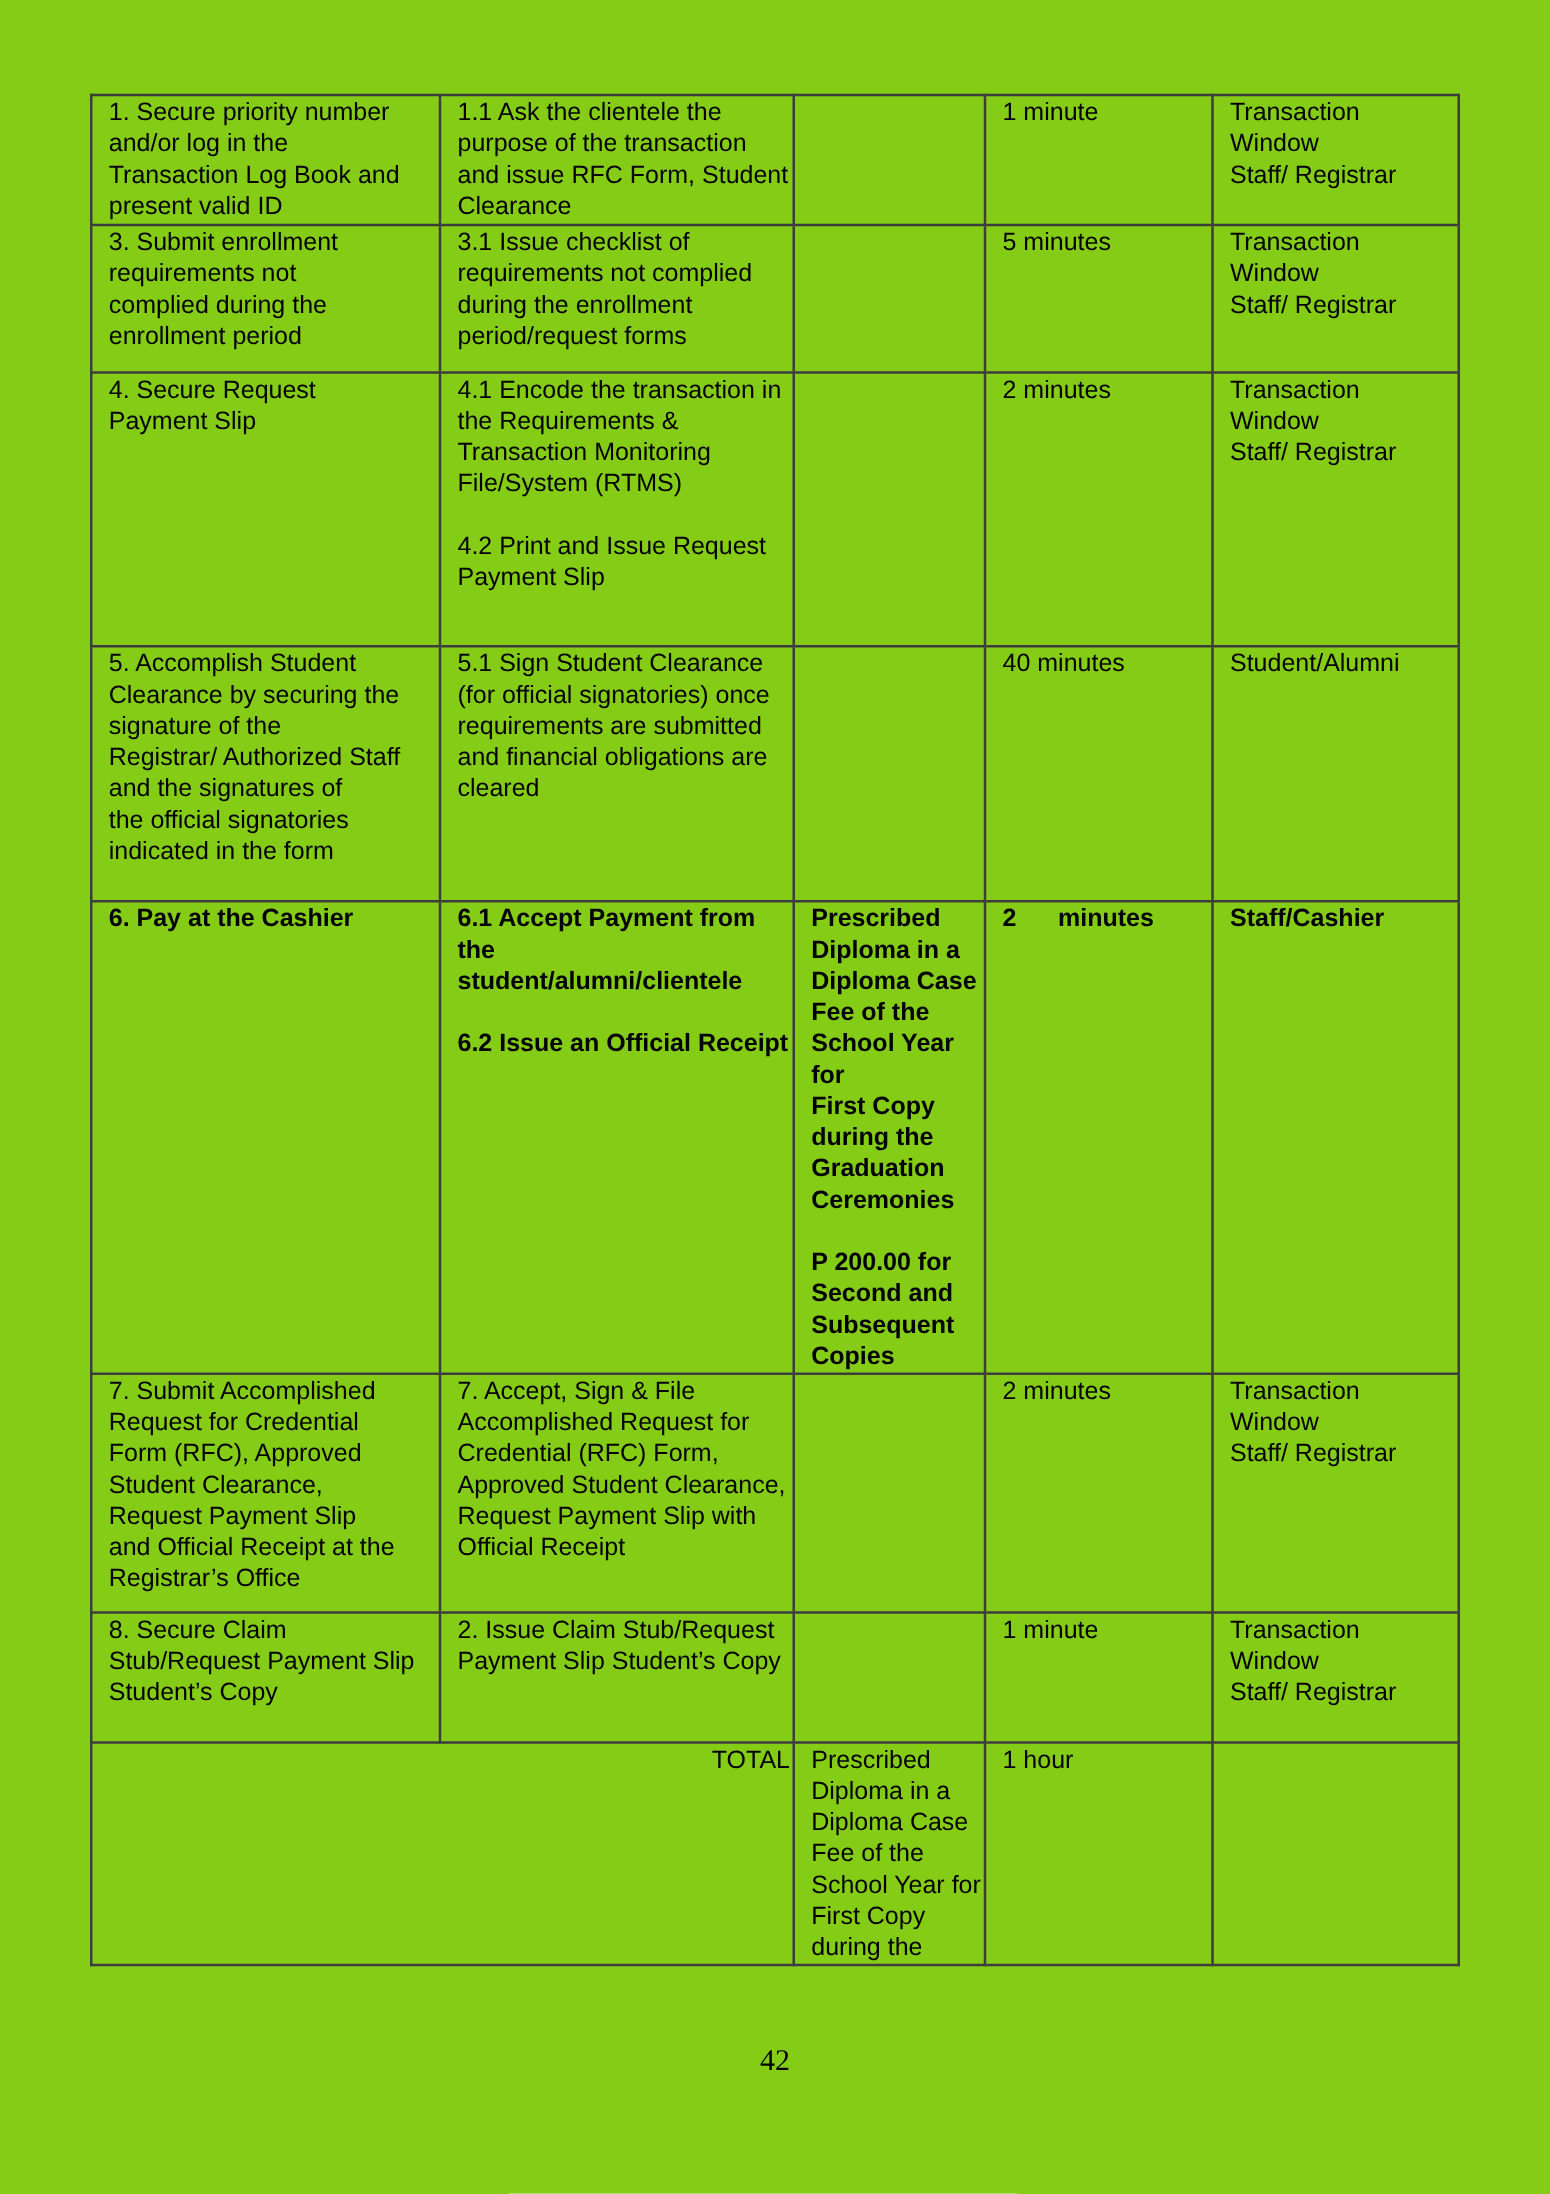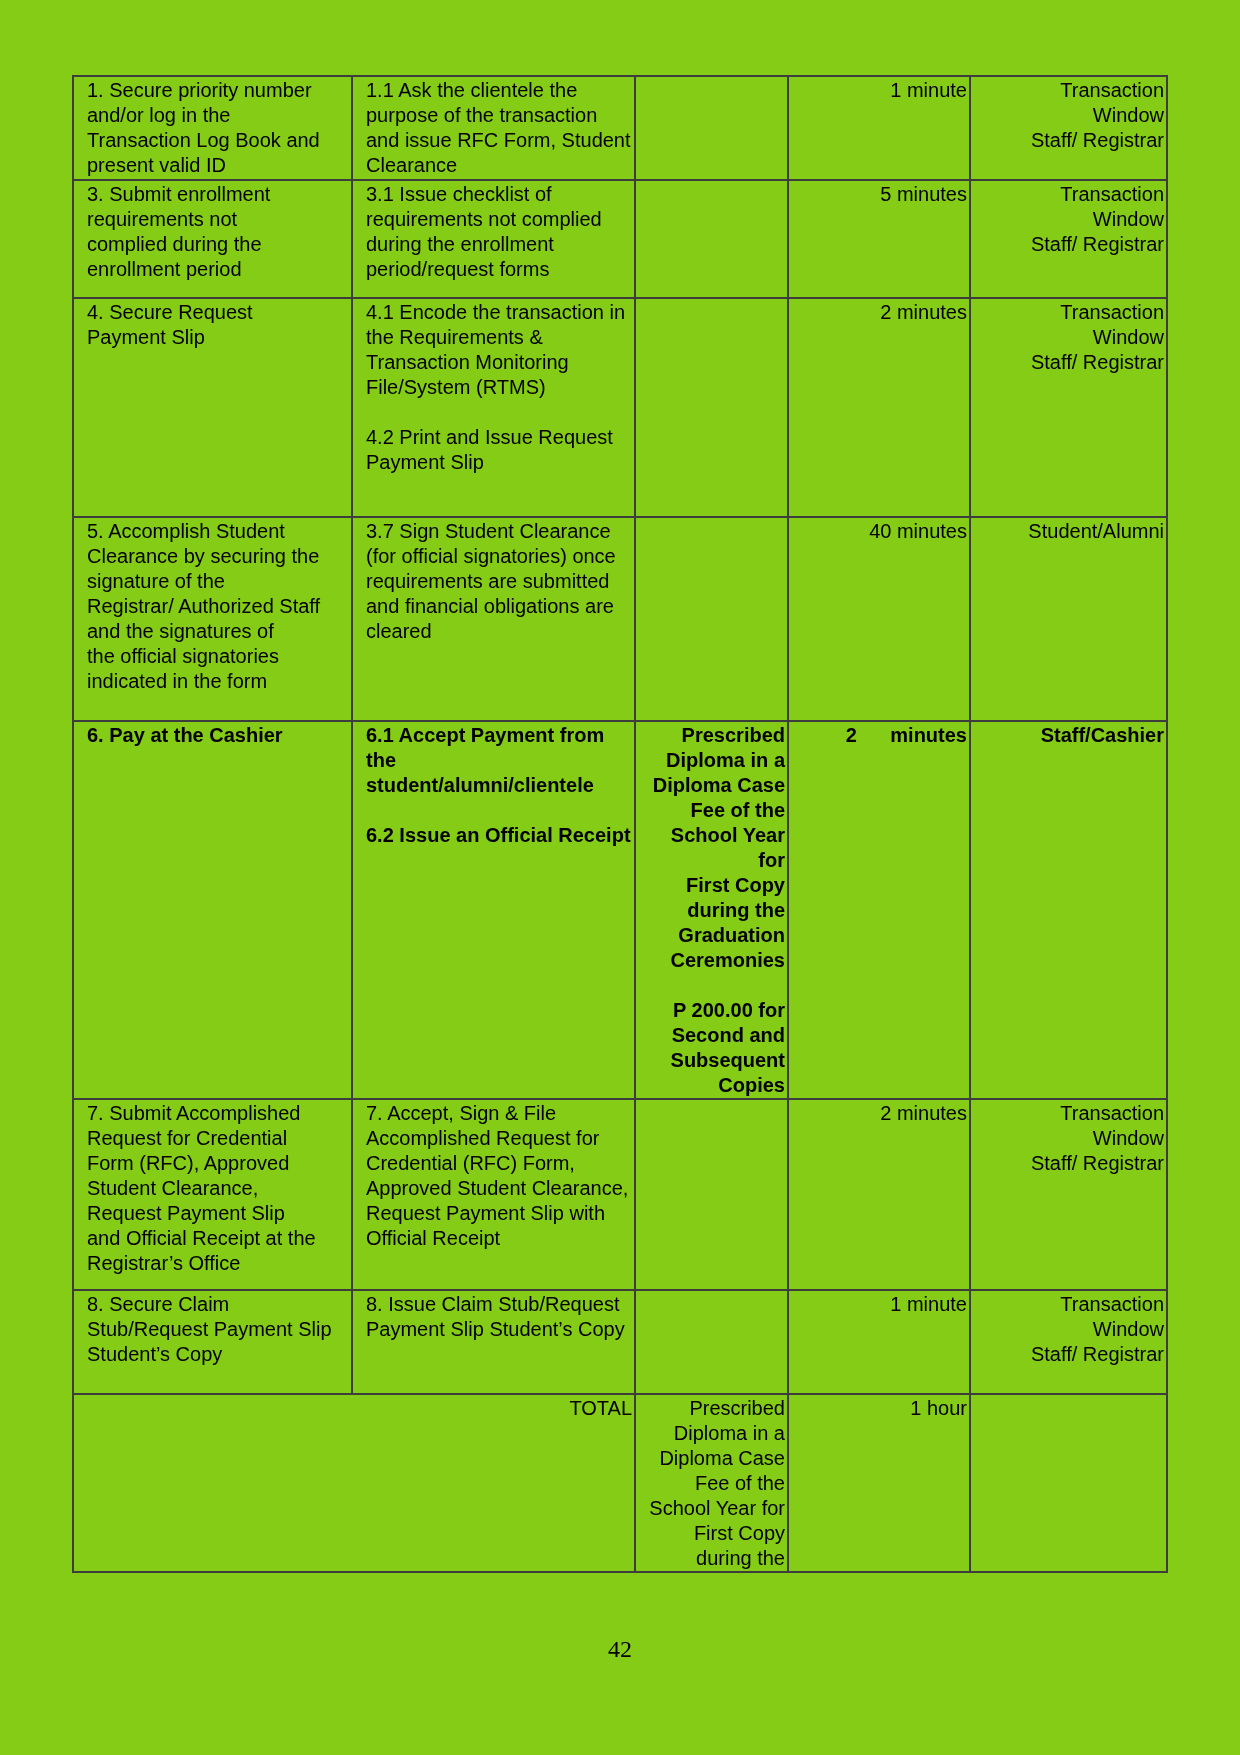--- a/index.html
+++ b/index.html
@@ -13,21 +13,21 @@
   }
   table.charter td{
     border:2px solid #3d3d3d;
     vertical-align:top;
     font-size:20px;line-height:25px;color:#000;
     white-space:pre-wrap;word-wrap:break-word;
     padding:1px 2px 0 13px;
     overflow:hidden;
   }
   td.c2{padding:1px 4px 0 6px;}
-  td.c3,td.c4,td.c5{text-align:right;padding:1px 2px;}
+  td.c3,td.c4,td.c5{text-align:left;padding:1px 2px;}
   td.c-total{text-align:right;padding:1px 14px 0 13px;}
   .pageno{
     position:absolute;top:1636px;left:0;width:100%;
     text-align:center;
     font-family:"Liberation Serif",serif;font-size:24px;color:#000;
   }
 </style>
 </head>
 <body>
 
@@ -86,21 +86,21 @@
 Staff/ Registrar</td>
       </tr>
       <tr style="height: 204px; border-radius: 13px;">
         <td class="c1">5. Accomplish Student
 Clearance by securing the
 signature of the
 Registrar/ Authorized Staff
 and the signatures of
 the official signatories
 indicated in the form</td>
-        <td class="c2">3.7 Sign Student Clearance
+        <td class="c2">5.1 Sign Student Clearance
 (for official signatories) once
 requirements are submitted
 and financial obligations are
 cleared</td>
         <td class="c3"></td>
         <td class="c4">40 minutes</td>
         <td class="c5">Student/Alumni</td>
       </tr>
       <tr style="height: 362px; font-weight: bold;">
         <td class="c1">6. Pay at the Cashier</td>
@@ -141,21 +141,21 @@
 Official Receipt</td>
         <td class="c3"></td>
         <td class="c4">2 minutes</td>
         <td class="c5">Transaction Window
 Staff/ Registrar</td>
       </tr>
       <tr style="height: 104px;">
         <td class="c1">8. Secure Claim
 Stub/Request Payment Slip
 Student’s Copy</td>
-        <td class="c2">8. Issue Claim Stub/Request
+        <td class="c2">2. Issue Claim Stub/Request
 Payment Slip Student’s Copy</td>
         <td class="c3"></td>
         <td class="c4">1 minute</td>
         <td class="c5">Transaction Window
 Staff/ Registrar</td>
       </tr>
       <tr style="height: 170px; border-radius: 25px;">
         <td class="c-total" colspan="2">TOTAL</td>
         <td class="c3">Prescribed
 Diploma in a

